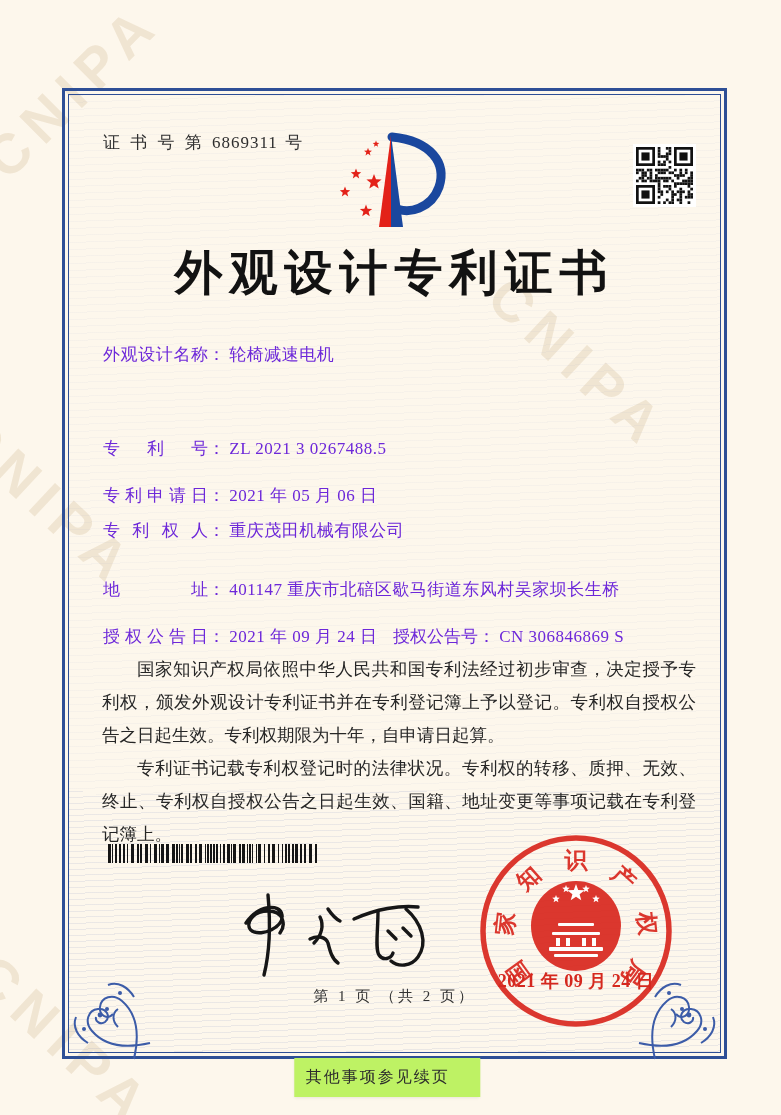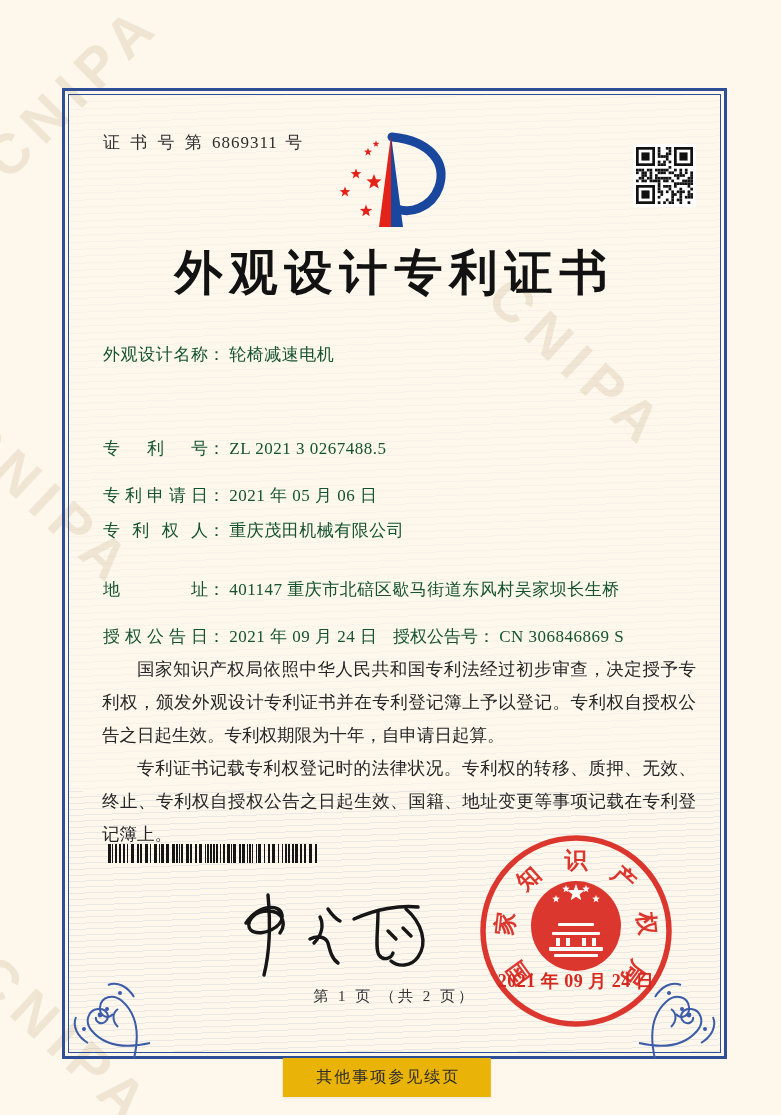--- a/index.html
+++ b/index.html
@@ -50,21 +50,21 @@
   .cert-no .num { letter-spacing:1px; }
 
   .logo { position:absolute; left:268px; top:36px; }
   .qr   { position:absolute; left:568px; top:53px; background:#fff; padding:3px; }
 
   .title {
     position:absolute; left:0; right:0; top:150px; text-align:center;
     font-size:48px; font-weight:bold; color:#121212; letter-spacing:7px;
   }
 
-  .frow { position:absolute; left:38px; font-size:17px; color:#14532d; white-space:nowrap; }
+  .frow { position:absolute; left:38px; font-size:17px; color:#6d28d9; white-space:nowrap; }
   .flabel {
     display:inline-block; width:105px; text-align:justify; text-align-last:justify;
     vertical-align:bottom;
   }
   .fcolon { display:inline-block; }
   .fvalue { letter-spacing:0.5px; }
   .fpair2 { position:absolute; left:290px; top:0; }
 
   .paras {
     position:absolute; left:37px; width:594px; top:562px;
@@ -92,21 +92,21 @@
     position:absolute; left:0; right:0; top:896px; text-align:center;
     font-size:15px; color:#333; letter-spacing:3px;
   }
 
   .corner { position:absolute; width:92px; height:92px; pointer-events:none; }
   .corner.bl { left:-5px; bottom:-5px; }
   .corner.br { right:-5px; bottom:-5px; transform:scaleX(-1); }
 
   .note-box {
     position:absolute; left:50%; top:1058px; transform:translateX(-52%);
-    background:#eab308; padding:9px 30px 9px 34px;
+    background:#bef264; padding:9px 30px 9px 12px;
     box-shadow:0 1px 3px rgba(0,0,0,0.08);
     font-size:16px; color:#2c2c2c; letter-spacing:2px; white-space:nowrap;
   }
 </style>
 </head>
 <body>
 
 <div class="canvas">
 
   <div class="wm wm1">CNIPA</div>

